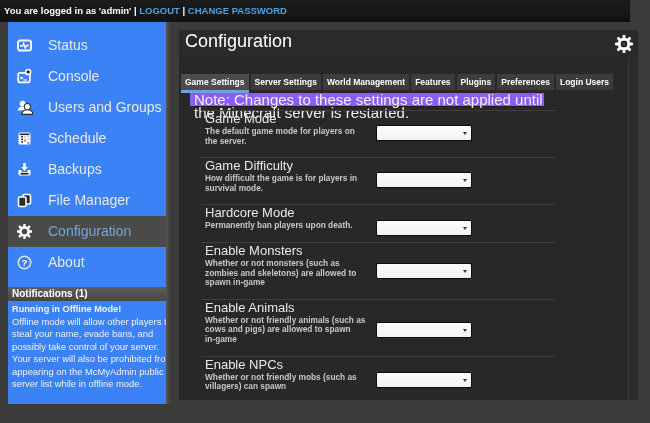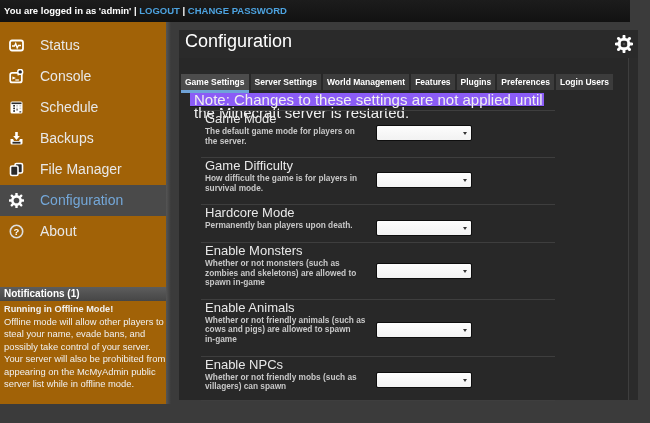--- a/index.html
+++ b/index.html
@@ -7,22 +7,22 @@
 body { background:#3b3b3b; font-family:"Liberation Sans", sans-serif; position:relative; }
 .topbar {
   position:absolute; left:0; top:0; width:630px; height:22px;
   background:linear-gradient(#1c1c1c,#121212);
   color:#fff; font-size:9.5px; font-weight:bold; line-height:21px;
   white-space:nowrap;
 }
 .topbar .t { padding-left:4px; }
 .topbar a { color:#4da3e0; text-decoration:none; }
 .sidebar {
-  position:absolute; left:0; top:22px; width:166px; height:382px;
-  background:#a16207;
+  position:absolute; left:8px; top:22px; width:166px; height:382px;
+  background:#3b82f6;
 }
 .menu { list-style:none; padding-top:8px; }
 .menu li {
   height:31px; line-height:31px; color:#e8e8e8; font-size:14px;
   position:relative; padding-left:40px;
 }
 .menu li.sel { background:#4a4a4a; color:#74a7d8; }
 .menu li svg { position:absolute; left:9px; top:8px; }
 .notif-head {
   position:absolute; left:0; top:265px; width:166px; height:14px;
@@ -97,20 +97,26 @@
           <rect x="1" y="2.5" width="13" height="10" rx="2" fill="none" stroke="#fff" stroke-width="1.8"></rect>
           <polyline points="3,8 5.5,8 6.7,5.5 8.2,10 9.4,7.5 12,7.5" fill="none" stroke="#fff" stroke-width="1.3"></polyline>
         </svg>Status</li>
     <li><svg width="15" height="15" viewBox="0 0 15 15">
           <rect x="1.2" y="3.8" width="11.6" height="9.6" rx="2" fill="none" stroke="#fff" stroke-width="1.7"></rect>
           <path d="M9.8 4.8 L8.7 6.4" stroke="#fff" stroke-width="1.3" fill="none"></path>
           <circle cx="11.2" cy="2.9" r="2.45" fill="#2b2b2b" stroke="#fff" stroke-width="1.5"></circle>
           <path d="M3.3 8.1 L5.6 9.1 L3.3 10.1" fill="none" stroke="#fff" stroke-width="1.1"></path>
           <rect x="6.3" y="10.4" width="3.6" height="1.2" fill="#fff"></rect>
         </svg>Console</li>
+    <li><svg width="16" height="15" viewBox="0 0 16 15">
+          <circle cx="5.6" cy="3.6" r="2.9" fill="#fff"></circle>
+          <path d="M0.8 10.4 q0.5 -4 5 -4 q4.3 0 4.8 4 z" fill="#fff"></path>
+          <circle cx="10.4" cy="6.6" r="3.1" fill="#fff" stroke="#2b2b2b" stroke-width="1.1"></circle>
+          <path d="M4.8 14.4 q0.5 -4.6 5.6 -4.6 q5.1 0 5.6 4.6 z" fill="#fff" stroke="#2b2b2b" stroke-width="1.1"></path>
+        </svg>Users and Groups</li>
     <li><svg width="15" height="15" viewBox="0 0 15 15">
           <rect x="1.5" y="1.5" width="12" height="12" rx="1.5" fill="#fff"></rect>
           <rect x="2.5" y="2.5" width="10" height="1.6" fill="#2b2b2b"></rect>
           <g fill="#2b2b2b">
             <rect x="4.2" y="5" width="1.8" height="1.6"></rect>
             <rect x="4.2" y="7.6" width="1.8" height="1.6"></rect>
             <rect x="4.2" y="10.2" width="1.8" height="1.6"></rect>
             <rect x="7.2" y="9" width="1.8" height="1.6" opacity="0.55"></rect>
             <rect x="10.4" y="11" width="1.8" height="1.6" opacity="0.7"></rect>
           </g>

